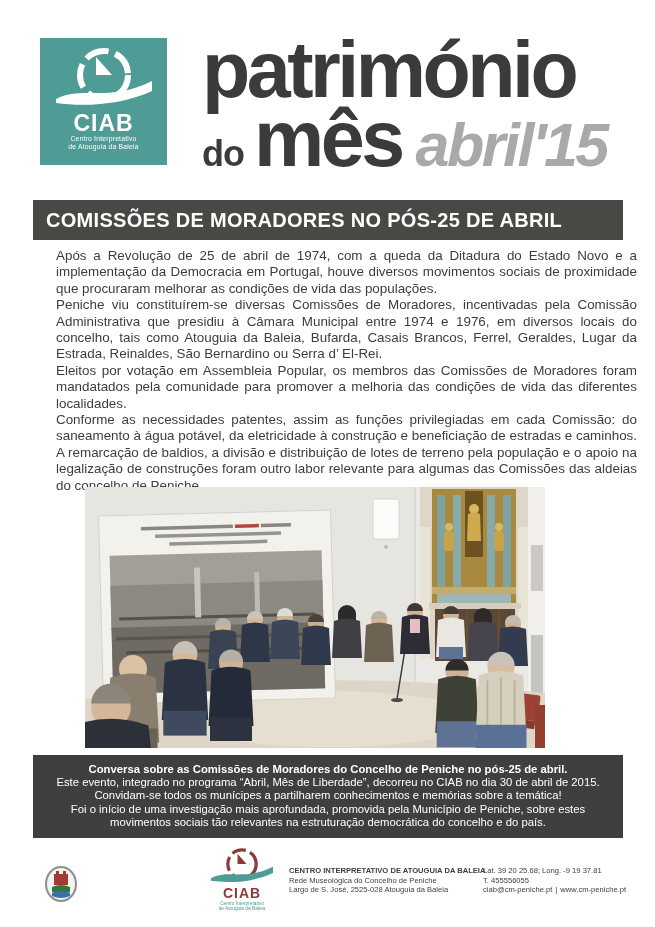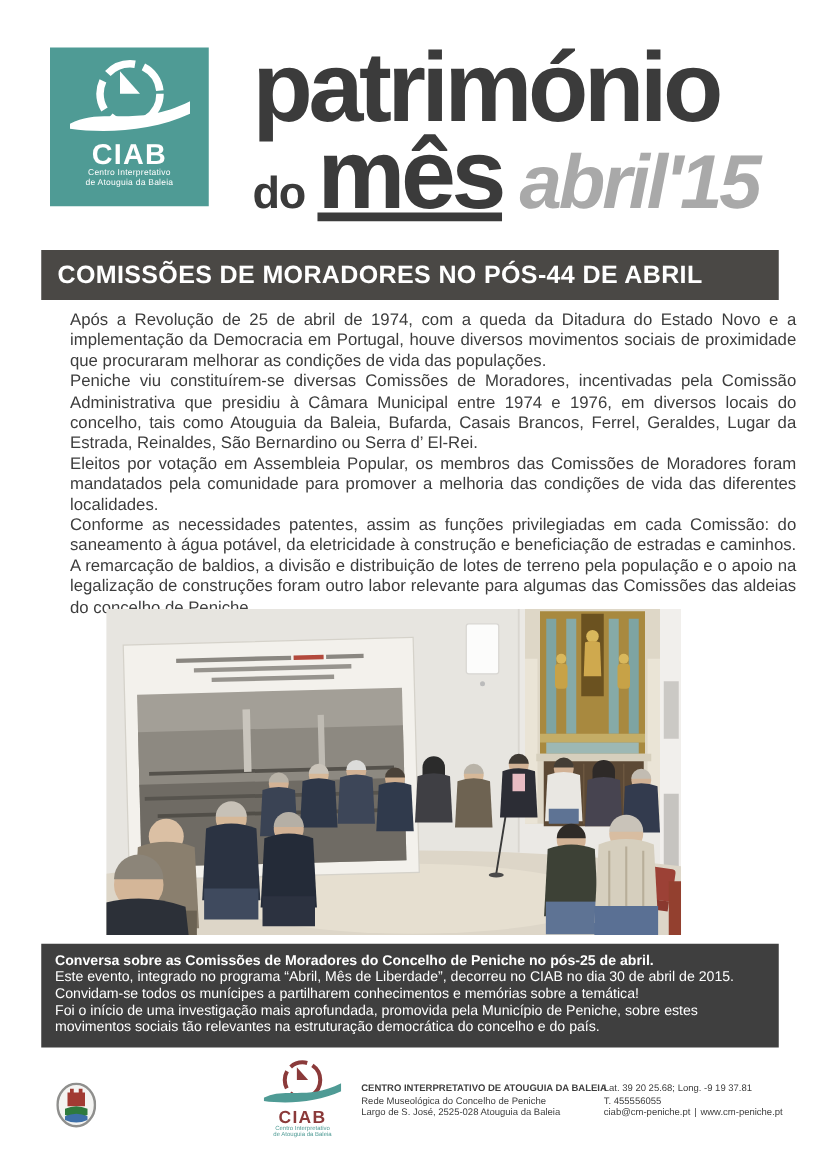--- a/index.html
+++ b/index.html
@@ -11,41 +11,41 @@
   .ciab-box { position:absolute; left:40px; top:38px; width:127px; height:127px;
               background:#4f9b95; text-align:center; color:#fff; }
   .ciab-box svg { display:block; margin:7px auto 0; }
   .ciab-acronym { font-size:23px; font-weight:bold; letter-spacing:1px; line-height:1; margin-top:1px; }
   .ciab-sub { font-size:6.8px; line-height:8px; letter-spacing:0.2px; }
 
   .brand { position:absolute; left:202px; top:30px; width:440px; color:#3b3b3b; }
   .brand-l1 { font-size:79px; font-weight:bold; letter-spacing:-3.5px; line-height:1; white-space:nowrap; }
   .brand-l2 { display:flex; align-items:baseline; margin-top:-16px; white-space:nowrap; }
   .brand-do { font-size:36px; font-weight:bold; letter-spacing:-1px; margin-right:10px; }
-  .brand-mes { font-size:79px; font-weight:bold; letter-spacing:-3.5px;text-decoration:underline; }
+  .brand-mes { font-size:79px; font-weight:bold; letter-spacing:-3.5px; }
   .brand-edition { font-size:61px; font-weight:bold; letter-spacing:-2.5px; color:#a9a9a9; margin-left:14px;font-style:italic; }
 
   
   .headline-bar { position:absolute; left:33px; top:200px; width:590px; height:40px;
                   background:#4a4845; color:#fff; font-size:20px; font-weight:bold;
                   line-height:40px; padding-left:13px; letter-spacing:0.3px; white-space:nowrap; }
 
   
   .article { position:absolute; left:56px; top:248px; width:581px;
              font-size:13.4px; line-height:16.4px; color:#3d3d3d; text-align:justify; }
   .article p { margin:0; }
 
   
   .photo { position:absolute; left:85px; top:487px; width:460px; height:261px; overflow:hidden; }
   .photo svg { display:block; }
 
   
   .caption { position:absolute; left:33px; top:755px; width:590px; height:83px;
              background:#3f3f3f; color:#fff; font-size:11.3px; line-height:13.2px;
-             padding:8px 11px; }
+             padding:8px 11px;text-align:center; }
   .cap-title { font-weight:bold; }
 
   
   .footer { position:absolute; left:33px; top:852px; width:610px; height:75px; color:#3e3e3e; }
   .peniche { position:absolute; left:12px; top:14px; display:flex; align-items:flex-start; }
   .peniche-word { display:flex; align-items:baseline; margin-left:6px; font-size:28px;
                   font-weight:bold; letter-spacing:-1px; color:#2b2b2b; line-height:1; }
   .peniche-word svg { position:relative; top:3px; margin:0 1px; }
   .peniche-block { margin-left:6px; }
   .peniche-tag { font-size:4.8px; letter-spacing:0.5px; color:#555; text-align:right; margin-top:1px; }
@@ -80,21 +80,21 @@
   <div class="brand">
     <div class="brand-l1">património</div>
     <div class="brand-l2">
       <span class="brand-do">do</span>
       <span class="brand-mes">mês</span>
       <span class="brand-edition">abril'15</span>
     </div>
   </div>
 
   <div class="headline-bar">
-    <span>COMISSÕES DE MORADORES NO PÓS-44 DE ABRIL</span>
+    <span>COMISSÕES DE MORADORES NO PÓS-25 DE ABRIL</span>
   </div>
 
   <div class="article">
     <p>Após a Revolução de 25 de abril de 1974, com a queda da Ditadura do Estado Novo e a implementação da Democracia em Portugal, houve diversos movimentos sociais de proximidade que procuraram melhorar as condições de vida das populações.</p>
     <p>Peniche viu constituírem-se diversas Comissões de Moradores, incentivadas pela Comissão Administrativa que presidiu à Câmara Municipal entre 1974 e 1976, em diversos locais do concelho, tais como Atouguia da Baleia, Bufarda, Casais Brancos, Ferrel, Geraldes, Lugar da Estrada, Reinaldes, São Bernardino ou Serra d’ El-Rei.</p>
     <p>Eleitos por votação em Assembleia Popular, os membros das Comissões de Moradores foram mandatados pela comunidade para promover a melhoria das condições de vida das diferentes localidades.</p>
     <p>Conforme as necessidades patentes, assim as funções privilegiadas em cada Comissão: do saneamento à água potável, da eletricidade à construção e beneficiação de estradas e caminhos. A remarcação de baldios, a divisão e distribuição de lotes de terreno pela população e o apoio na legalização de construções foram outro labor relevante para algumas das Comissões das aldeias do concelho de Peniche.</p>
   </div>
 
   <div class="photo">

